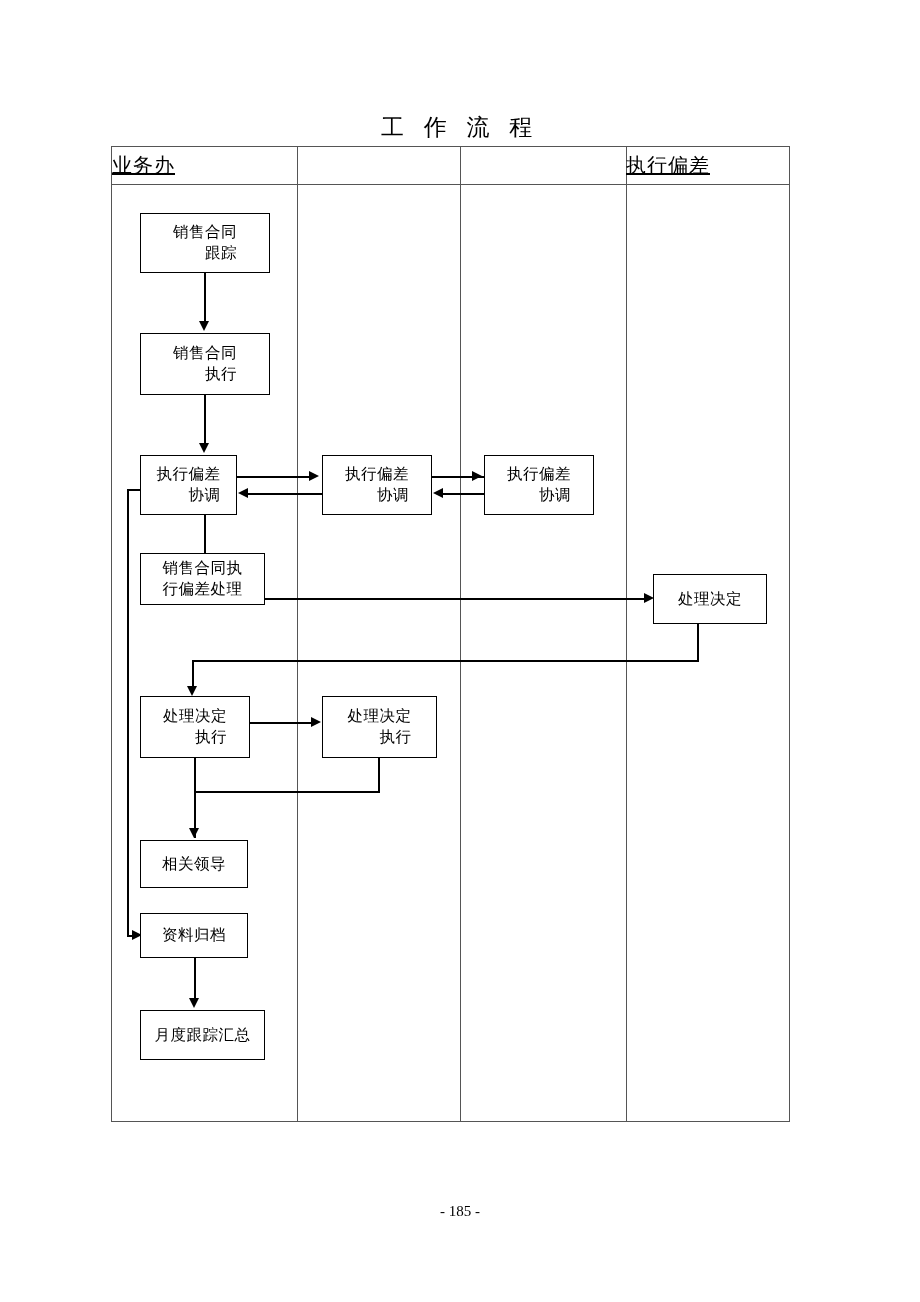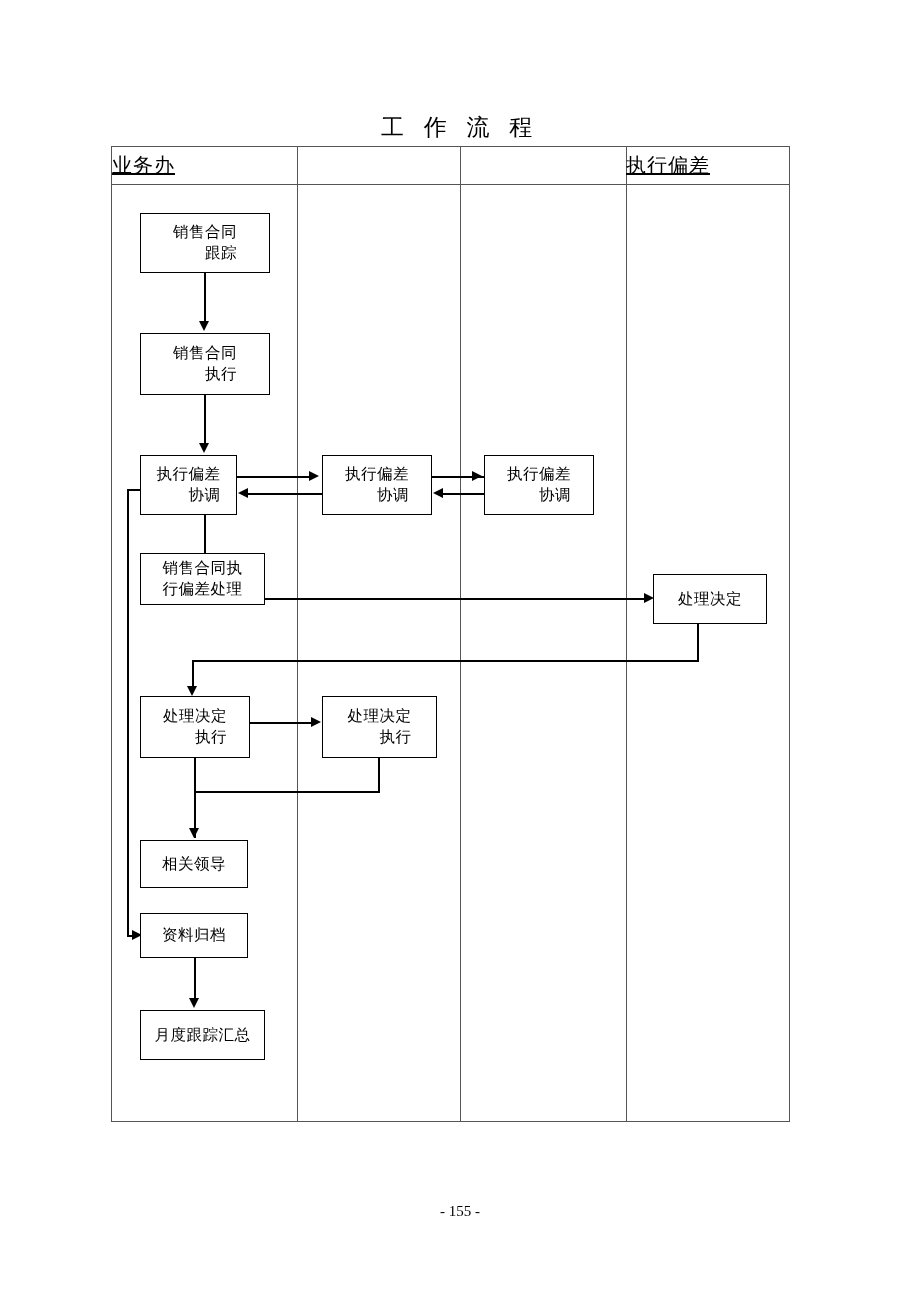--- a/index.html
+++ b/index.html
@@ -219,15 +219,15 @@
 
   <div class="node" style="left:322px; top:696px; width:115px; height:62px;">处理决定
 执行</div>
 
   <div class="node" style="left:140px; top:840px; width:108px; height:48px;">相关领导</div>
 
   <div class="node" style="left:140px; top:913px; width:108px; height:45px;">资料归档</div>
 
   <div class="node" style="left:140px; top:1010px; width:125px; height:50px;">月度跟踪汇总</div>
 
-  <div id="page-footer">- 155 -</div>
+  <div id="page-footer">- 185 -</div>
 
 </div>
 
 </body></html>

